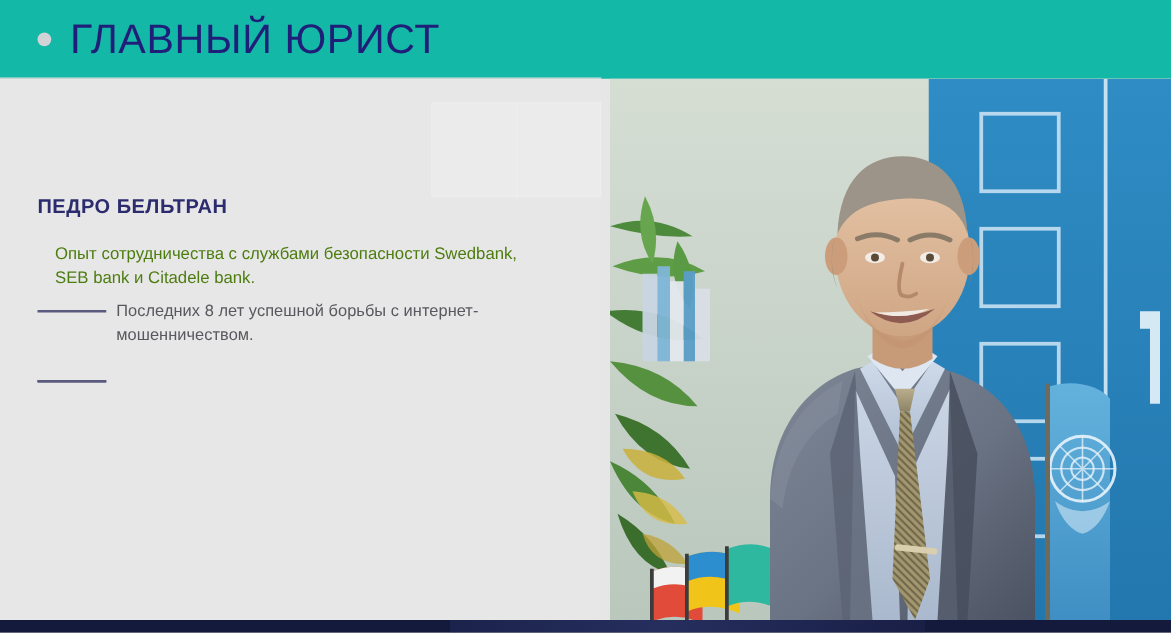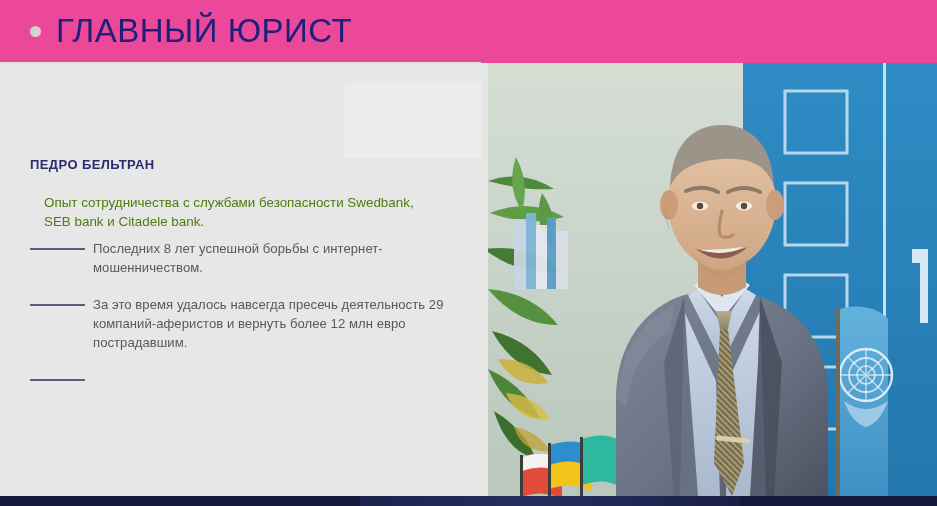--- a/index.html
+++ b/index.html
@@ -18,21 +18,21 @@
     width:937px; height:506px;
     background:#e6e6e6;
     overflow:hidden;
   }
 
   
   .header{
     position:absolute;
     left:0; top:0;
     width:937px; height:63px;
-    background:#ec4899;
+    background:#14b8a6;
     display:flex;
     align-items:center;
   }
   .header-bullet{
     width:11px; height:11px;
     border-radius:50%;
     background:#d2d3d6;
     margin-left:30px;
     margin-right:15px;
     flex:0 0 auto;
@@ -83,21 +83,21 @@
     left:345px; top:94px;
     width:136px; height:26px;
     border-top:1px solid #efefef;
     opacity:.7;
     pointer-events:none;
   }
 
   .person-name{
     position:absolute;
     left:30px; top:94px;
-    font-size:13px;
+    font-size:16px;
     font-weight:700;
     letter-spacing:.4px;
     color:#2b2b6e;
     white-space:nowrap;
   }
 
   .lead{
     position:absolute;
     left:44px; top:130px;
     width:400px;
@@ -177,21 +177,20 @@
 
     <p class="lead">Опыт сотрудничества с службами безопасности Swedbank, SEB bank и Citadele bank.</p>
 
     <ul class="bullets">
       <li class="bullet">
         <span class="bullet-dash"></span>
         <span class="bullet-text">Последних 8 лет успешной борьбы с интернет-мошенничеством.</span>
       </li>
       <li class="bullet">
         <span class="bullet-dash"></span>
-        <span class="bullet-text">За это время удалось навсегда пресечь деятельность 29 компаний-аферистов и вернуть более 12 млн евро пострадавшим.</span>
       </li>
       <li class="bullet">
         <span class="bullet-dash"></span>
       </li>
     </ul>
   </div>
 
   <div class="photo">
     <svg viewBox="0 0 449 433" preserveAspectRatio="xMidYMid slice">
       <defs>

